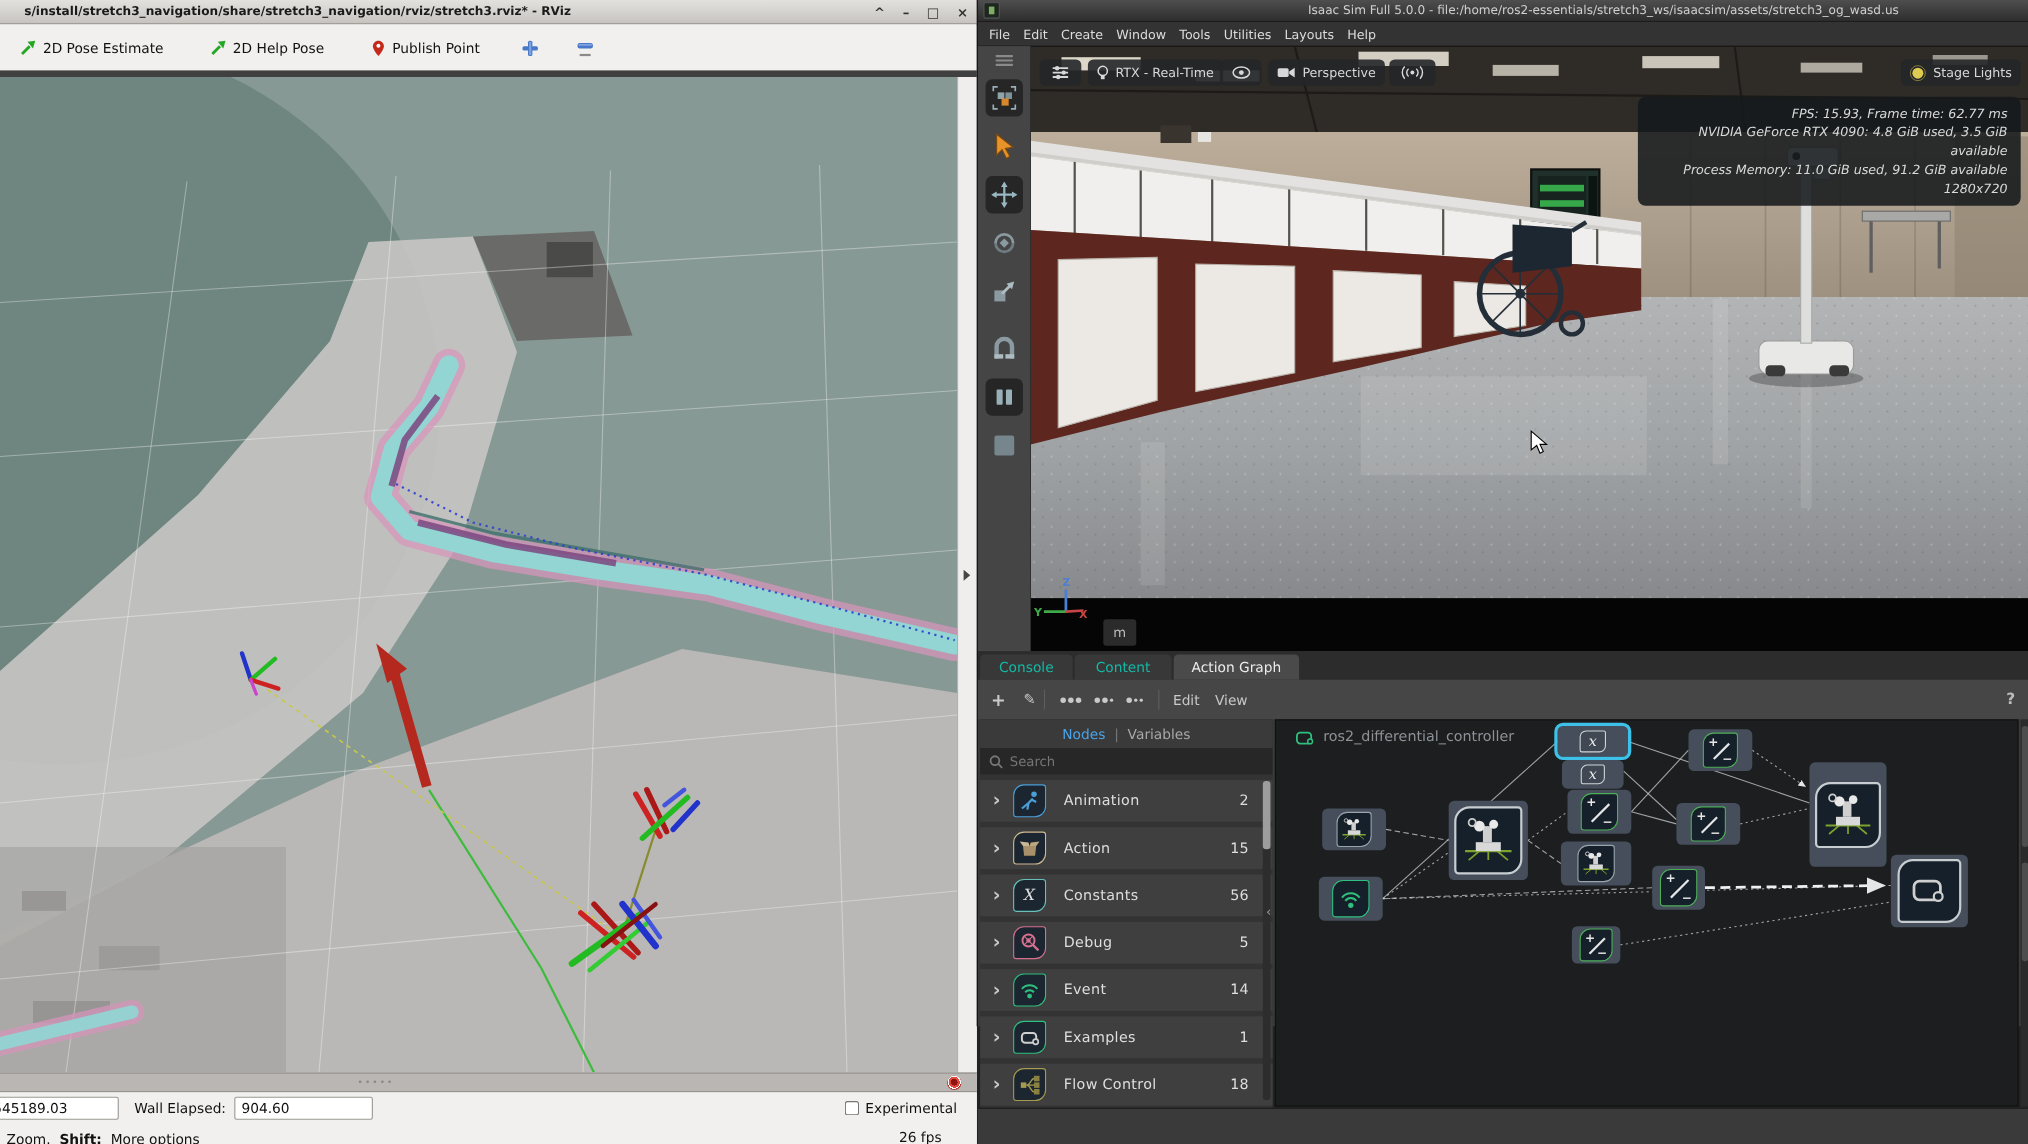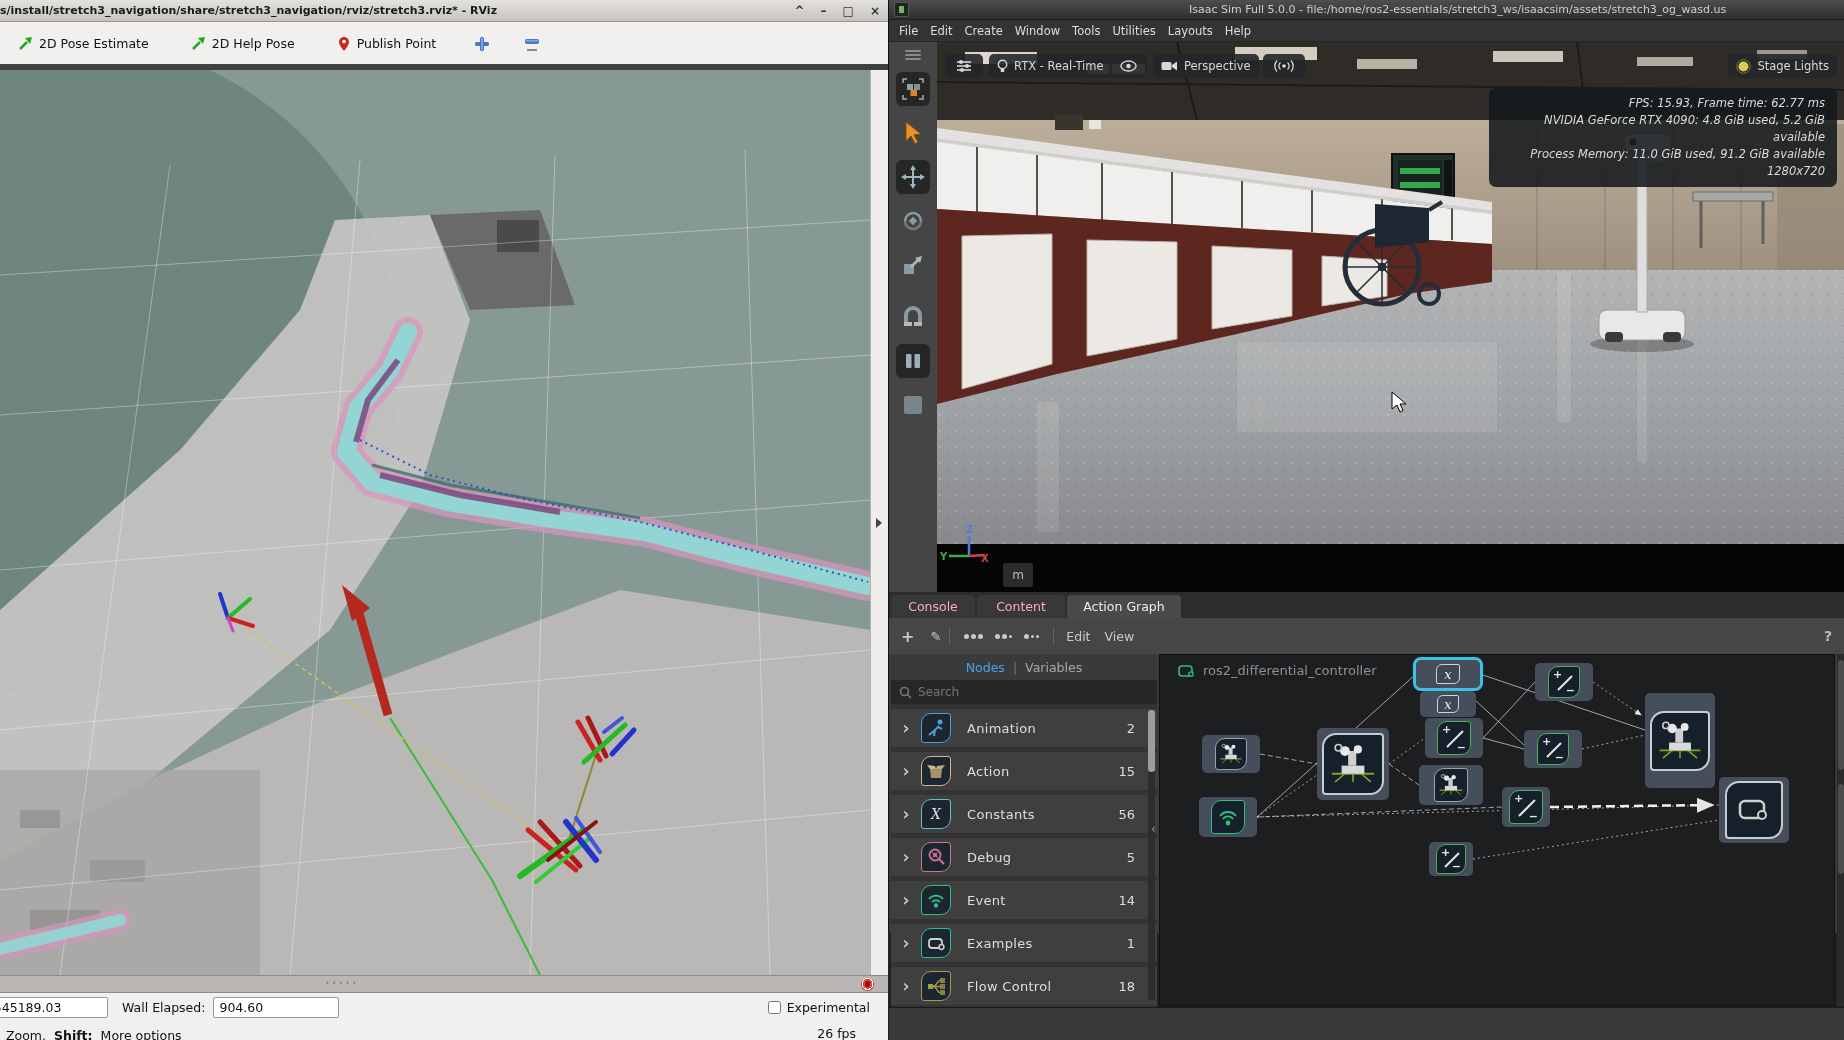--- a/index.html
+++ b/index.html
@@ -4,21 +4,21 @@
 <style>
   * { margin:0; padding:0; box-sizing:border-box; }
   html,body { width:1844px; height:1040px; overflow:hidden; background:#222;
               font-family:"DejaVu Sans", sans-serif; }
 
   
   .rviz { position:absolute; left:0; top:0; width:888px; height:1040px; background:#f0efed; }
   .rv-titlebar { position:absolute; left:0; top:0; width:100%; height:22px;
     background:linear-gradient(#e3e1de,#c7c4c0); border-bottom:1px solid #9a9792;
     display:flex; align-items:center; }
-  .rv-title { font-size:11px; font-weight:bold; color:#1a1a1a; padding-left:0; white-space:nowrap; }
+  .rv-title { font-size:11px; font-weight:bold; color:#1a1a1a; padding-left:22px; white-space:nowrap; }
   .rv-winbtns { position:absolute; right:8px; top:0; height:22px; display:flex; gap:16px; align-items:center;
     font-size:12px; font-weight:bold; color:#333; }
   .rv-winbtns span { cursor:default; line-height:10px; }
   .rv-toolbar { position:absolute; left:0; top:23px; width:100%; height:47px; background:#f1f0ee;
     border-bottom:6px solid #404040; display:flex; align-items:center; }
   .rv-tool { display:flex; align-items:center; gap:6px; padding:4px 10px; margin-left:8px;
     font-size:12.5px; color:#111; border-radius:3px; }
   .rv-tool svg { display:block; }
   .rv-view { position:absolute; left:0; top:70px; width:870px; height:905px; overflow:hidden; background:#b9b8b6; }
   .rv-side-strip { position:absolute; left:870px; top:70px; width:18px; height:905px;
@@ -61,21 +61,21 @@
     display:flex; align-items:center; gap:6px; padding:0 8px; color:#d8d8d8; font-size:11.5px; }
   .vp-stats { position:absolute; right:8px; top:46px; width:348px; background:rgba(22,25,27,0.88);
     border-radius:7px; padding:7px 12px; text-align:right; color:#dadada; font-size:11.5px; line-height:17px;font-style:italic; }
   .is-blackstrip { position:absolute; left:48px; top:544px; width:908px; height:48px; background:#050505; }
   .axis-label { font-size:10px; font-weight:bold; }
   .m-btn { position:absolute; left:66px; top:19px; width:30px; height:24px; background:#2b2b2b;
     border-radius:3px; color:#bbb; font-size:12px; display:flex; align-items:center; justify-content:center; }
 
   .is-tabbar { position:absolute; left:0; top:592px; width:100%; height:26px; background:#2c2c2c; display:flex; align-items:flex-end; }
   .is-tab { height:23px; display:flex; align-items:center; justify-content:center; font-size:12.5px;
-    background:#383838; color:#f9a8d4; border-radius:4px 4px 0 0; margin-right:2px; }
+    background:#383838; color:#14b8a6; border-radius:4px 4px 0 0; margin-right:2px; }
   .is-tab.active { background:#4a4a4a; color:#ececec; }
   .is-gtoolbar { position:absolute; left:0; top:618px; width:100%; height:36px; background:#464646;
     display:flex; align-items:center; color:#c9c9c9; }
   .gt-sep { width:1px; height:18px; background:#5e5e5e; margin:0 8px; }
   .gt-dots { display:flex; align-items:center; gap:2px; margin:0 6px; }
   .gt-dot { border-radius:50%; background:#c9c9c9; }
   .gt-help { position:absolute; right:12px; font-size:14px; font-weight:bold; color:#bdbdbd; }
 
   .is-leftpanel { position:absolute; left:2px; top:654px; width:266px; height:354px; background:#333; overflow:hidden; }
   .np-header { height:26px; background:#3a3a3a; display:flex; align-items:center; justify-content:center;
@@ -526,21 +526,21 @@
     <div class="vp-pill" style="right:8px; left:auto;">
       <svg width="15" height="15">
         <circle cx="7.5" cy="7.5" r="5" fill="#ddcb52"></circle>
         <circle cx="7.5" cy="7.5" r="6.8" fill="none" stroke="#ddcb52" stroke-width="0.8" opacity="0.6"></circle>
       </svg>
       <span>Stage Lights</span>
     </div>
 
     <div class="vp-stats">
       <div>FPS: 15.93, Frame time: 62.77 ms</div>
-      <div>NVIDIA GeForce RTX 4090: 4.8 GiB used, 5.2 GiB available</div>
+      <div>NVIDIA GeForce RTX 4090: 4.8 GiB used, 3.5 GiB available</div>
       <div>Process Memory: 11.0 GiB used, 91.2 GiB available</div>
       <div>1280x720</div>
     </div>
   </div>
 
   <div class="is-blackstrip">
     <svg width="70" height="48" style="position:absolute; left:2px; top:-20px;">
       <line x1="30" y1="32" x2="30" y2="12" stroke="#4a7fd4" stroke-width="2.5"></line>
       <line x1="30" y1="32" x2="10" y2="32" stroke="#3faa4a" stroke-width="2.5"></line>
       <line x1="30" y1="32" x2="46" y2="31" stroke="#c84545" stroke-width="2.5"></line>

